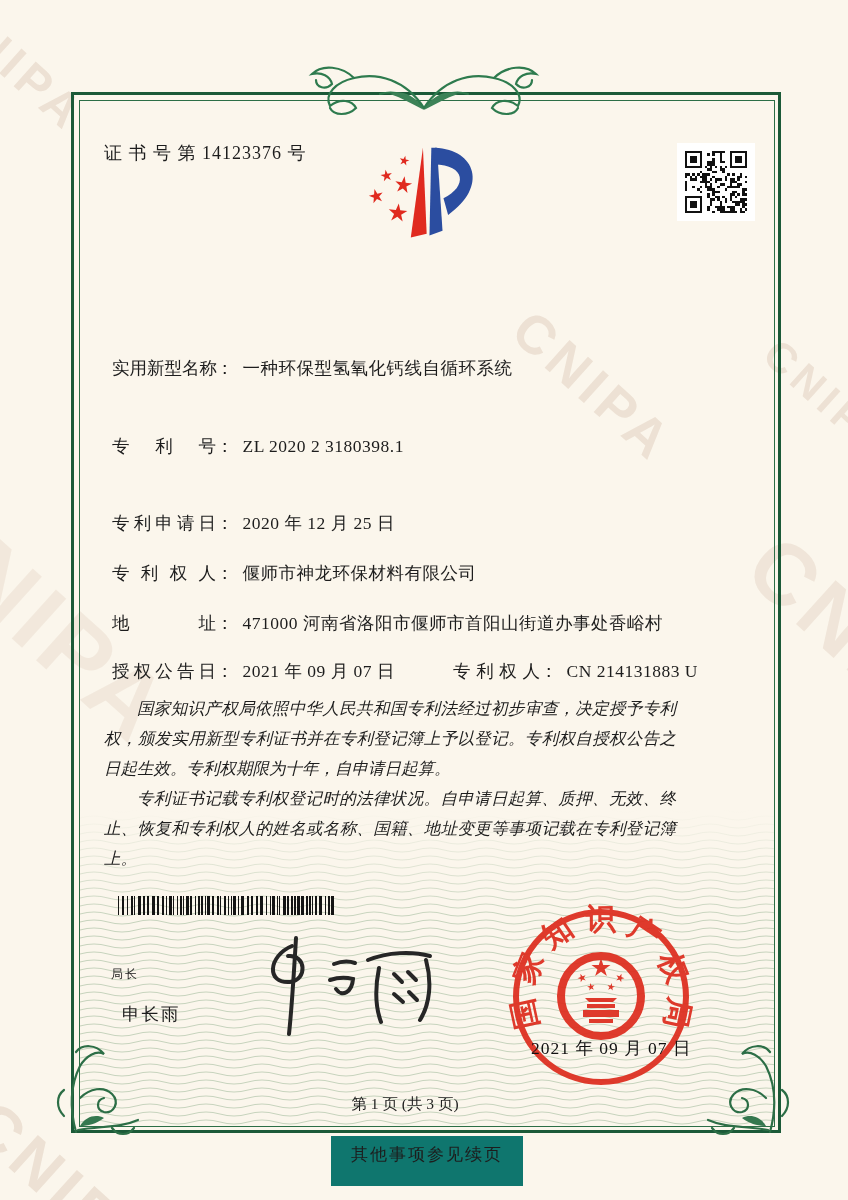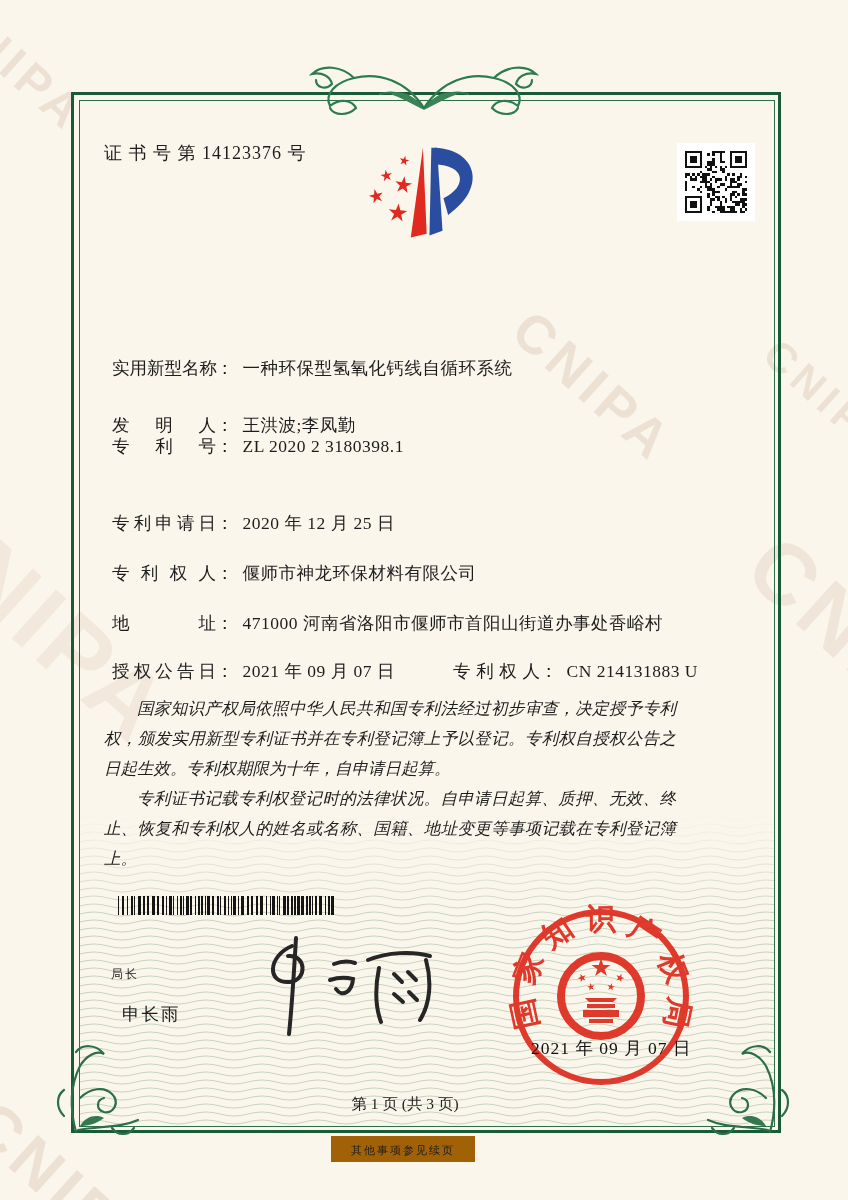--- a/index.html
+++ b/index.html
@@ -50,22 +50,22 @@
   .bodytext p{margin:0; text-indent:2em;font-style:italic;}
   
   .barcode{position:absolute; left:118px; top:896px;}
   .signer-title{position:absolute; left:111px; top:966px; font-size:12px; letter-spacing:2px;}
   .signer-name{position:absolute; left:122px; top:1002px; font-size:17.5px; letter-spacing:2px;}
   .signature{position:absolute; left:246px; top:932px;}
   .seal{position:absolute; left:506px; top:902px;}
   .seal-date{position:absolute; left:531px; top:1036px; font-size:17.5px; color:#121212;
     letter-spacing:1px; white-space:nowrap;}
   .page-num{position:absolute; left:0; top:1094px; width:810px; text-align:center; font-size:15.5px;}
-  .note-box{position:absolute; left:331px; top:1136px; background:#a16207;
-    padding:7px 20px 4px; font-size:11px; letter-spacing:2px; white-space:nowrap;}
+  .note-box{position:absolute; left:331px; top:1136px; background:#0f766e;
+    padding:7px 20px 20px; font-size:17px; letter-spacing:2px; white-space:nowrap;}
   .hidden-defs{position:absolute; width:0; height:0; overflow:hidden;}
 </style>
 </head>
 <body>
 
 <div class="page">
 
   <svg class="hidden-defs" aria-hidden="true">
     <defs>
       <polygon id="st" points="0,-10 2.25,-3.09 9.51,-3.09 3.63,1.18 5.88,8.09 0,3.82 -5.88,8.09 -3.63,1.18 -9.51,-3.09 -2.25,-3.09"></polygon>
@@ -443,23 +443,20 @@
         <rect x="24" y="19" width="1" height="1" fill="#111"></rect>
         <rect x="24" y="21" width="1" height="1" fill="#111"></rect>
         <rect x="24" y="23" width="1" height="1" fill="#111"></rect>
       </svg>
   </div>
 
 
   <div class="frow" style="top:356px">
     <span class="flabel">实用新型名称</span><span>：</span><span class="fvalue">一种环保型氢氧化钙线自循环系统</span>
   </div>
-  <div class="frow" style="top:413px">
-    <span class="flabel">发明人</span><span>：</span><span class="fvalue">王洪波;李凤勤</span>
-  </div>
   <div class="frow" style="top:434px">
     <span class="flabel">专利号</span><span>：</span><span class="fvalue">ZL 2020 2 3180398.1</span>
   </div>
   <div class="frow" style="top:511px">
     <span class="flabel">专利申请日</span><span>：</span><span class="fvalue">2020 年 12 月 25 日</span>
   </div>
   <div class="frow" style="top:561px">
     <span class="flabel">专利权人</span><span>：</span><span class="fvalue">偃师市神龙环保材料有限公司</span>
   </div>
   <div class="frow" style="top:611px">

